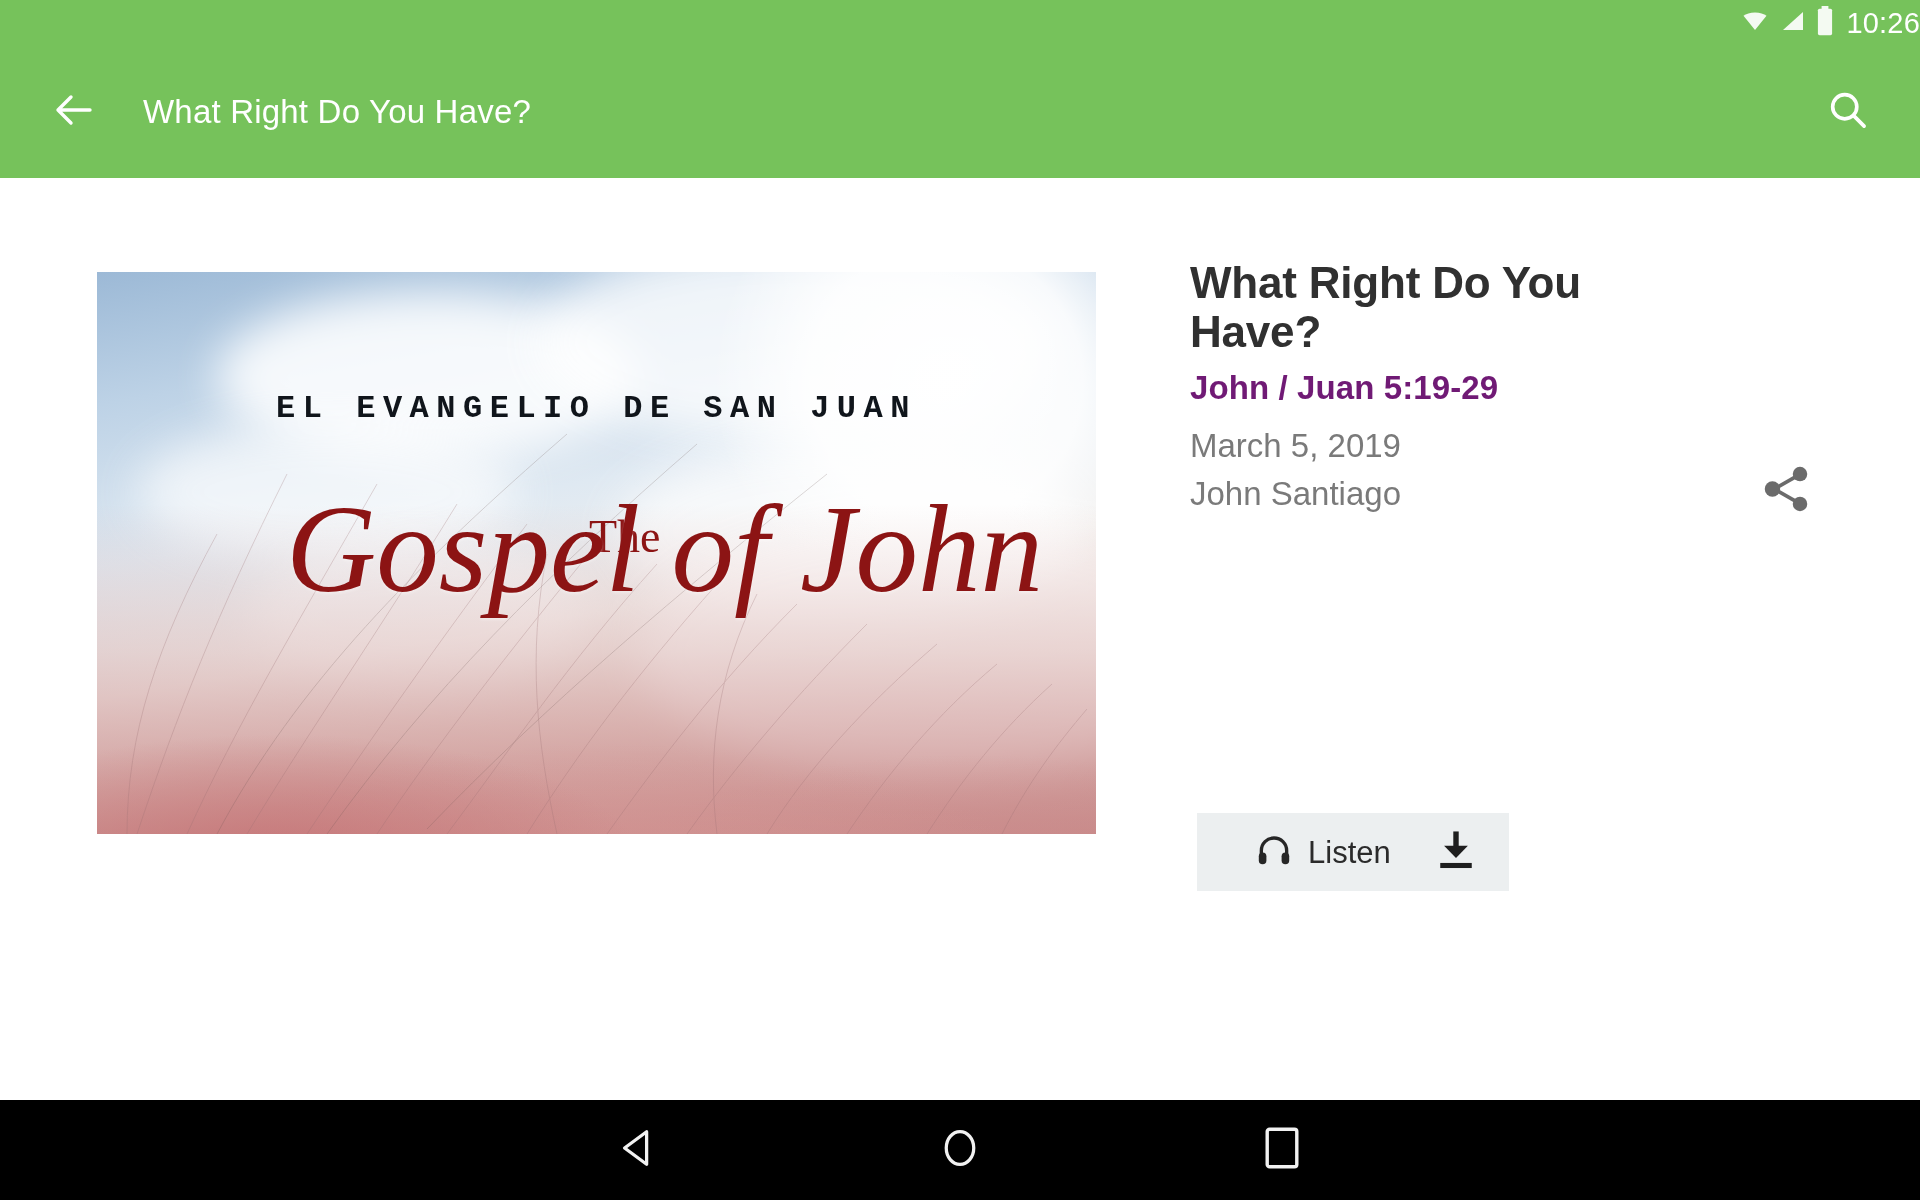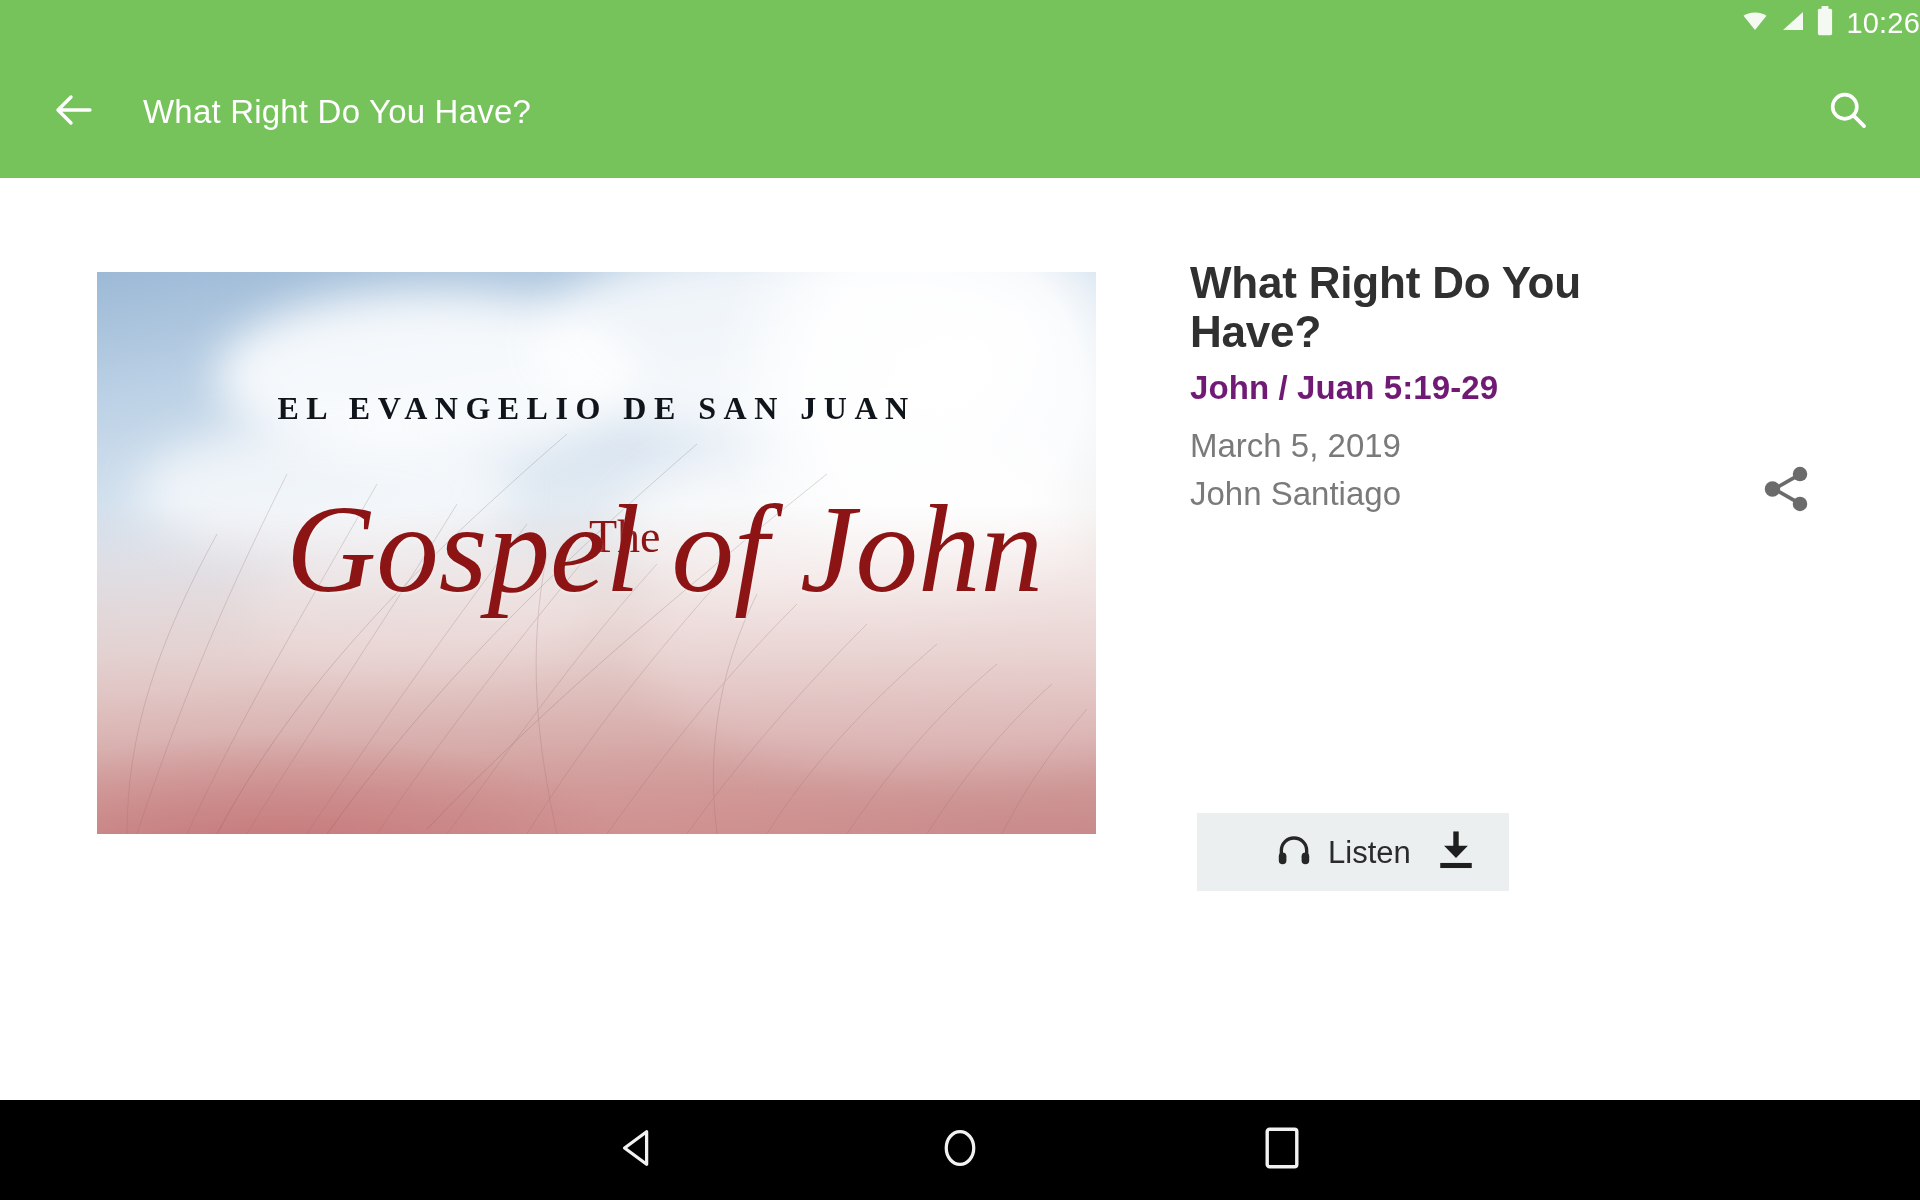--- a/index.html
+++ b/index.html
@@ -140,21 +140,21 @@
   }
   .artwork-sub {
     position: absolute;
     left: 0; top: 118px;
     width: 999px;
     text-align: center;
     color: #10151b;
     font-size: 32px;
     font-weight: 700;
     letter-spacing: 7.5px;
-    font-family: Liberation Serif, serif;
+    font-family: Liberation Mono, monospace;
   }
   .artwork-title {
     position: absolute;
     left: 0; top: 215px;
     width: 1135px;
     text-align: center;
     color: #8c1414;
     font-family: "Liberation Serif", serif;
     font-style: italic;
     font-size: 125px;
@@ -218,21 +218,20 @@
   .listen-bar {
     position: absolute;
     left: 1197px;
     top: 635px;
     width: 312px;
     height: 78px;
     background: #eceff0;
     display: flex;
     align-items: center;
     cursor: pointer;
-    padding-left: 20px;
   }
   .listen-group {
     display: flex;
     align-items: center;
     gap: 15px;
     margin-left: 58px;
   }
   .listen-label {
     color: #2b2b2b;
     font-size: 31px;

